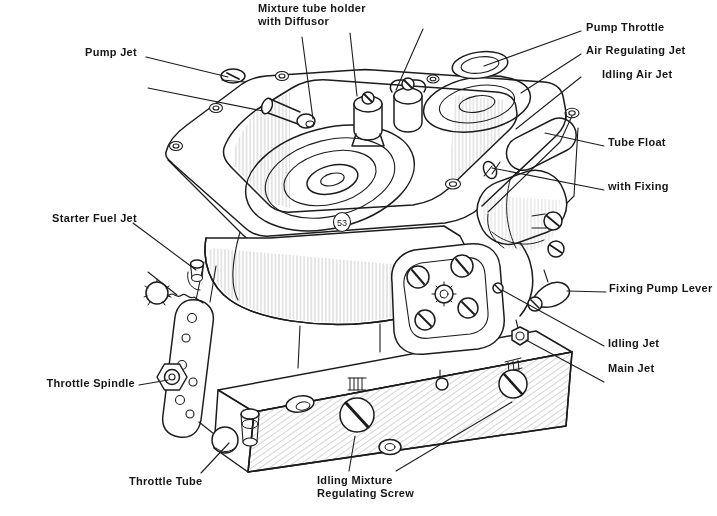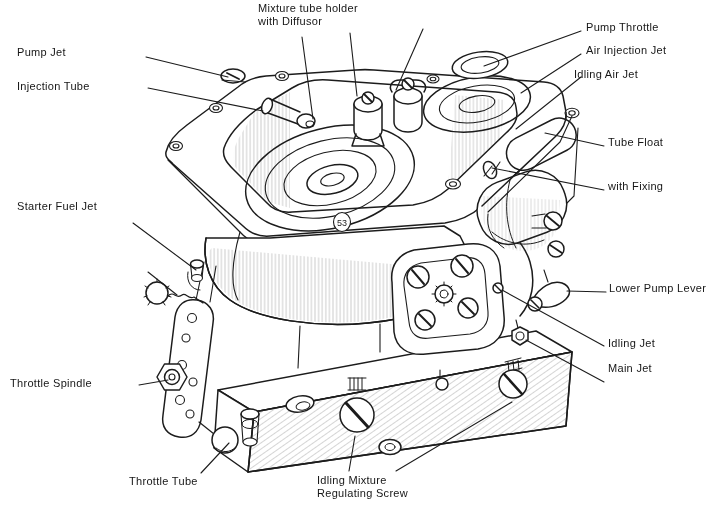--- a/index.html
+++ b/index.html
@@ -2,24 +2,24 @@
 <html><head>
 <meta charset="utf-8">
 <style>
   html,body{margin:0;padding:0;background:#fff;}
   .page{
     position:relative;width:717px;height:516px;background:#ffffff;
     font-family:"Liberation Sans",sans-serif;overflow:hidden;
   }
   .page svg{position:absolute;left:0;top:0;}
   .label{
-    position:absolute;font-size:11px;font-weight:normal;color:#161616;
+    position:absolute;font-size:11px;font-weight:bold;color:#161616;
     letter-spacing:.3px;line-height:1.2;white-space:pre-line;
   }
-  .r{}
+  .r{text-align:right;}
 </style>
 </head>
 <body>
 
 <div class="page">
 
 <svg width="717" height="516" viewBox="0 0 717 516">
   <defs>
     <pattern id="hv" width="3.6" height="6" patternUnits="userSpaceOnUse">
       <path d="M1.8 0 V6" stroke="#3c3c3c" stroke-width="0.55"></path>
@@ -251,30 +251,29 @@
     <line x1="133" y1="223" x2="196" y2="270"></line>
     <line x1="148" y1="272" x2="177" y2="295"></line>
     <line x1="139" y1="385" x2="168" y2="380"></line>
     <line x1="201" y1="473" x2="229" y2="443"></line>
     <line x1="349" y1="471" x2="355" y2="436"></line>
     <line x1="396" y1="471" x2="512" y2="402"></line>
   </g>
 </svg>
 
 <div class="label r" style="left:17px;top:46px;width:120px">Pump Jet</div>
-<div class="label r" style="left:17px;top:80px;width:120px">Injection Tube</div>
 <div class="label" style="left:258px;top:2px">Mixture tube holder
 with Diffusor</div>
 <div class="label" style="left:586px;top:21px">Pump Throttle</div>
-<div class="label" style="left:586px;top:44px">Air Injection Jet</div>
-<div class="label" style="left:574px;top:68px">Idling Air Jet</div>
+<div class="label" style="left:586px;top:44px">Air Regulating Jet</div>
+<div class="label" style="left:602px;top:68px">Idling Air Jet</div>
 <div class="label" style="left:608px;top:136px">Tube Float</div>
 <div class="label" style="left:608px;top:180px">with Fixing</div>
-<div class="label" style="left:609px;top:282px">Lower Pump Lever</div>
+<div class="label" style="left:609px;top:282px">Fixing Pump Lever</div>
 <div class="label" style="left:608px;top:337px">Idling Jet</div>
 <div class="label" style="left:608px;top:362px">Main Jet</div>
-<div class="label r" style="left:17px;top:200px;width:120px">Starter Fuel Jet</div>
+<div class="label r" style="left:17px;top:212px;width:120px">Starter Fuel Jet</div>
 <div class="label r" style="left:10px;top:377px;width:125px">Throttle Spindle</div>
 <div class="label" style="left:129px;top:475px">Throttle Tube</div>
 <div class="label" style="left:317px;top:474px">Idling Mixture
 Regulating Screw</div>
 
 </div>
 
 </body></html>

